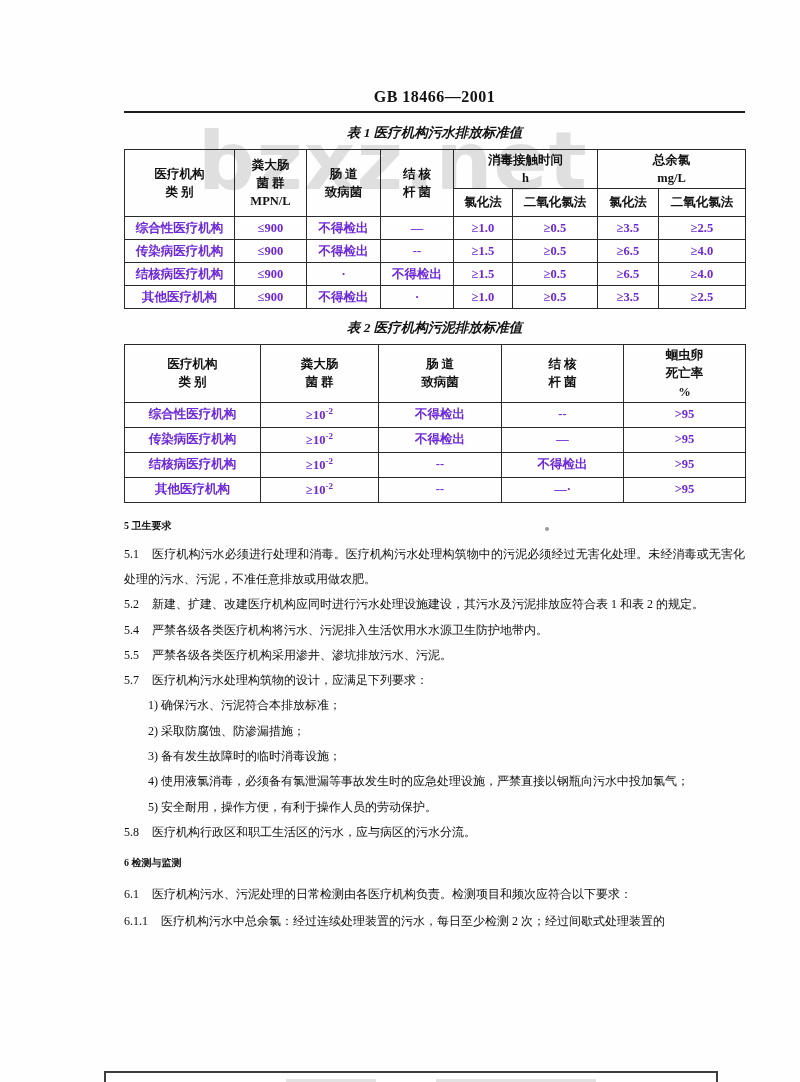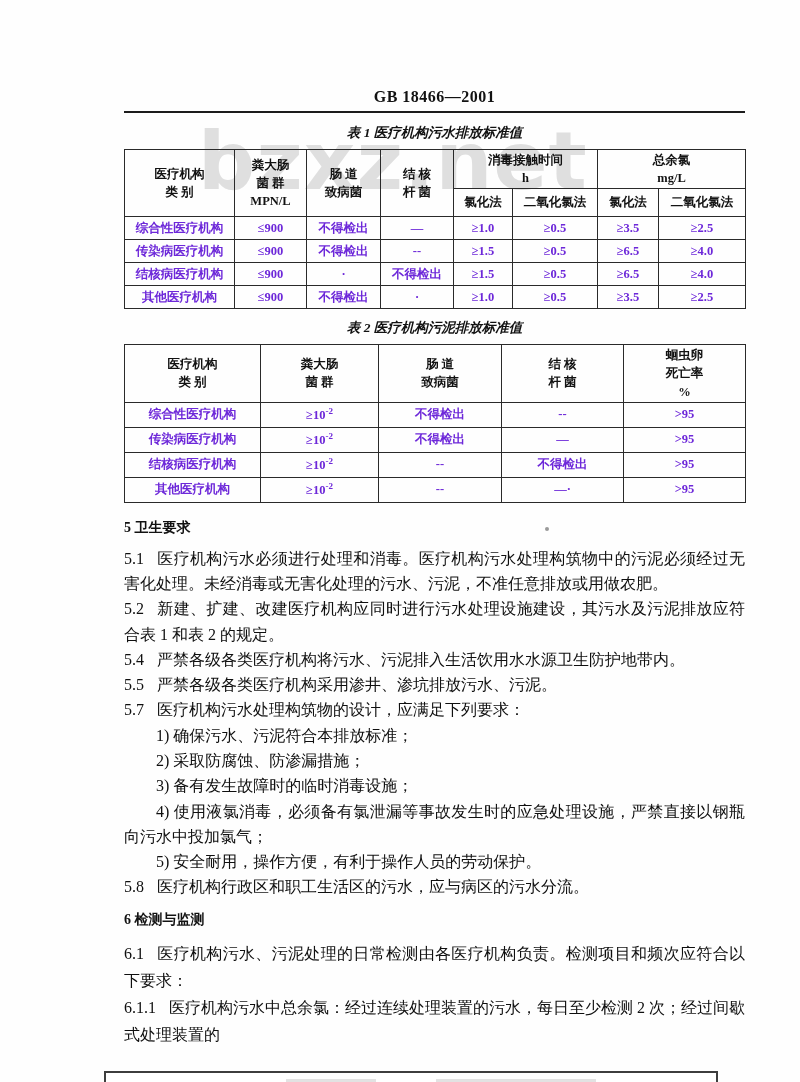--- a/index.html
+++ b/index.html
@@ -16,22 +16,22 @@
   th,td{border:1.6px solid #2a2a2a;text-align:center;vertical-align:middle;padding:1px 2px;}
   th{font-weight:bold;}
   td{font-weight:bold;color:#6d28d9;}
   .mlcell{white-space:pre-line;line-height:1.45;}
   #table1 thead tr.tier1 th{height:34px;}
   #table1 thead tr.tier2 th{height:25px;}
   #table1 tbody tr{height:23px;}
   #table2 thead tr th{height:54px;}
   #table2 tbody tr{height:25px;}
   sup{font-size:9px;}
-  .sec-heading{font-size:14px;font-weight:bold;margin:16px 0 9px;}
-  .body-text p{margin:0;font-size:16px;line-height:25.3px;text-align:justify;color:#0f0f0f;}
+  .sec-heading{font-size:10px;font-weight:bold;margin:16px 0 9px;}
+  .body-text p{margin:0;font-size:12px;line-height:25.3px;text-align:justify;color:#0f0f0f;}
   .cnum{margin-right:13px;}
   .li{text-indent:2em;}
   .sec6 p{line-height:27px;}
   .sec6 .sec-heading{margin:11px 0 11px;}
   .footer-box{position:absolute;left:104px;top:1071px;width:610px;height:26px;
         border:2px solid #3d3d3d;background:#ffffff;z-index:2;}
   .footer-box .smudge{position:absolute;top:6px;height:6px;background:#e2e2e2;}
   .artifact-dot{position:absolute;left:545px;top:527px;width:4px;height:4px;
         background:#9a9a9a;border-radius:50%;z-index:1;}
 </style>

